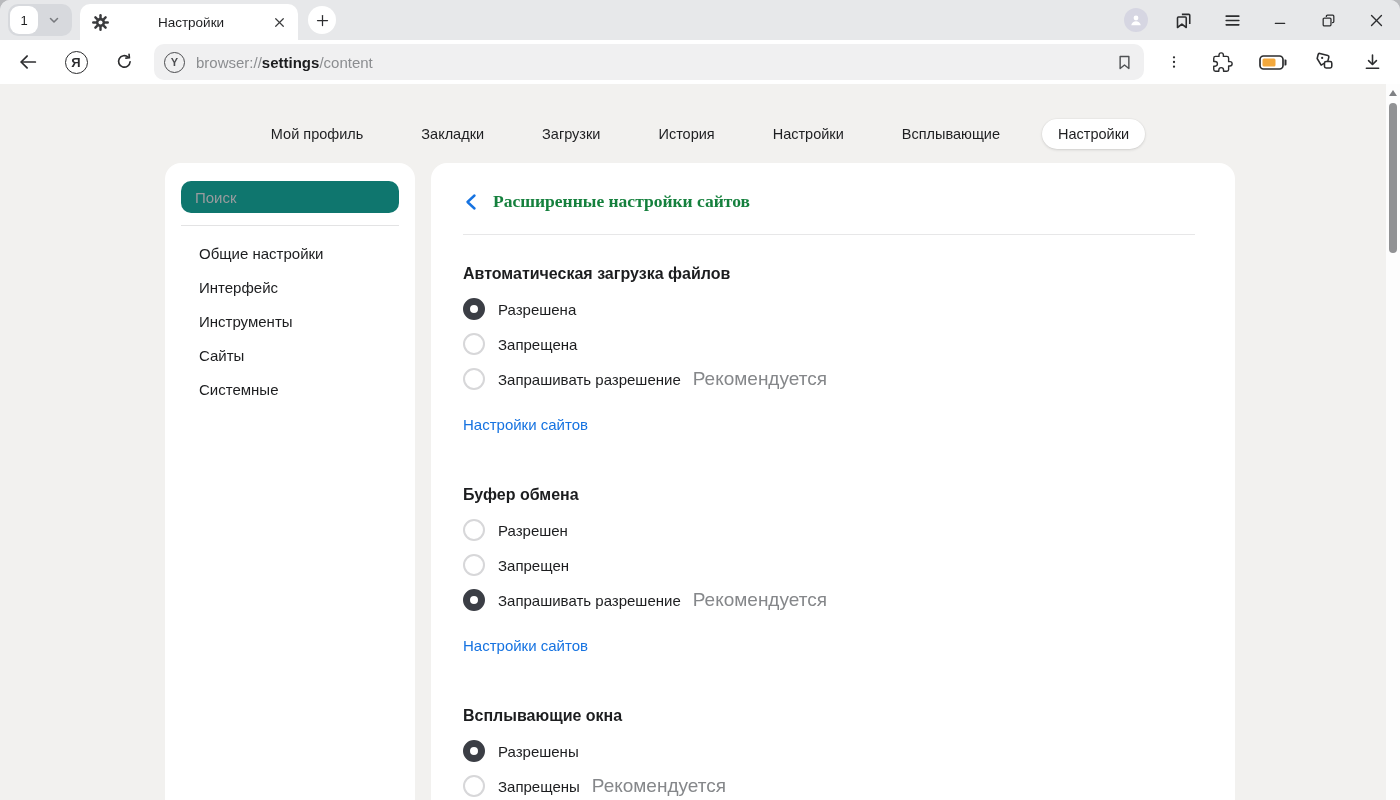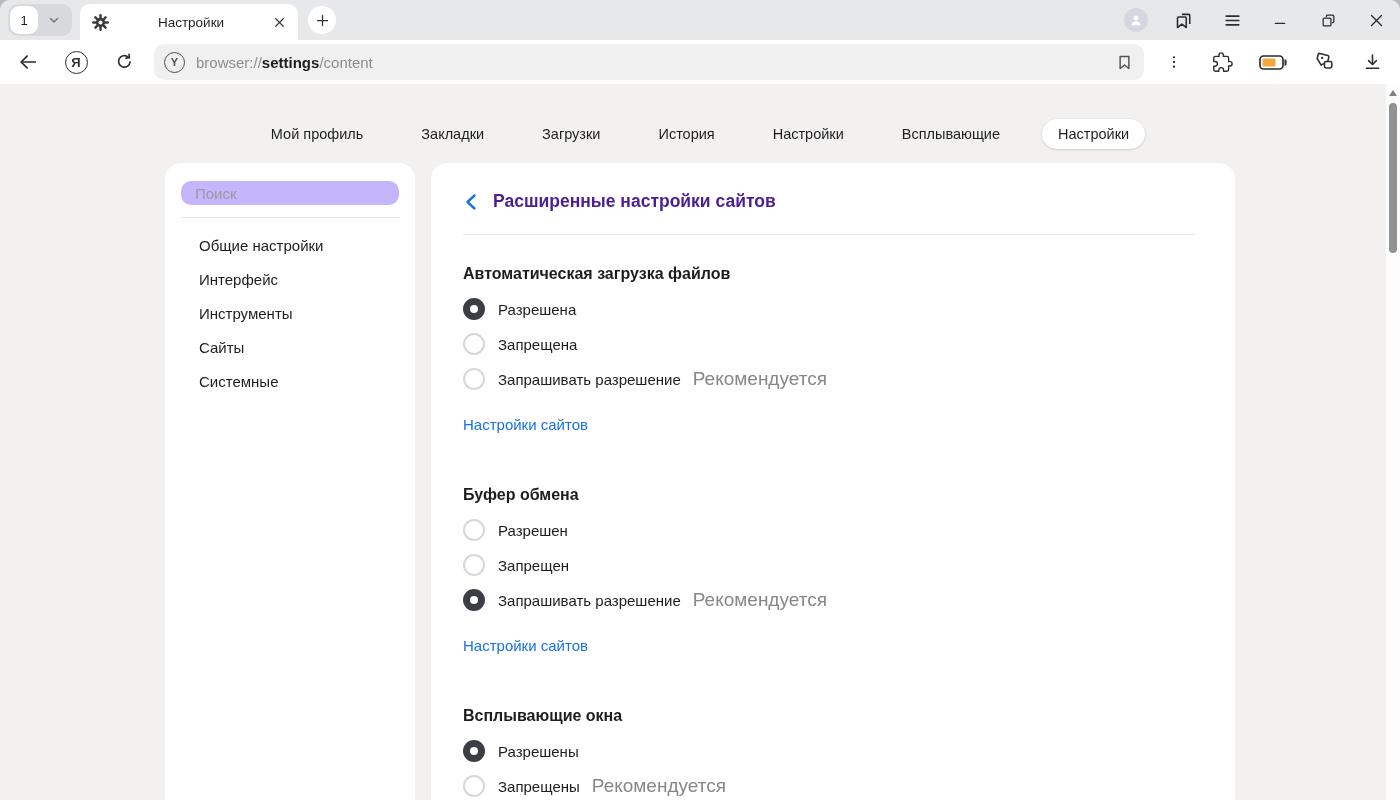--- a/index.html
+++ b/index.html
@@ -31,29 +31,29 @@
   .tb-right { display:flex; align-items:center; gap:24px; }
 
   
   .content { flex:1; background:#f2f1ef; position:relative; overflow:hidden; }
   .navtabs { display:flex; justify-content:center; align-items:flex-end; gap:26px; padding-top:33px; height:65px; }
   .navtab { font-size:14.5px; color:#1e1f21; padding:7px 16px; border-radius:17px; cursor:default; white-space:nowrap; }
   .navtab.active { background:#fff; box-shadow:0 1px 3px rgba(0,0,0,.13), 0 0 0 .5px rgba(0,0,0,.04); }
 
   .panels-row { width:1070px; margin:14px auto 0; display:flex; gap:16px; align-items:flex-start; }
   .sidebar { width:250px; background:#fff; border-radius:16px; padding:18px 16px; height:680px; flex:0 0 auto; }
-  .search-input { width:100%; height:24px; background:#c4b5fd; border:none; outline:none; border-radius:10px; padding:0 14px; font-size:15px; color:#1c1d1f; font-family:inherit; }
+  .search-input { width:100%; height:32px; background:#0f766e; border:none; outline:none; border-radius:10px; padding:0 14px; font-size:15px; color:#1c1d1f; font-family:inherit; }
   .search-input::placeholder { color:#999b9e; }
   .sb-divider { border-top:1px solid #e3e3e4; margin-top:12px; }
   .sb-list { margin-top:10px; }
   .sb-item { font-size:15px; color:#1c1d1f; padding:8.5px 0 8.5px 18px; cursor:default; }
 
   .mainpanel { flex:1; background:#fff; border-radius:16px; padding:28px 40px 0 32px; height:680px; }
   .mp-header { display:flex; align-items:center; gap:14px; }
-  .mp-title { font-size:17.5px; font-weight:700; color:#4c1d95; }
+  .mp-title { font-size:17.5px; font-weight:700; color:#15803d;font-family:Liberation Serif, serif; }
   .mp-divider { border-top:1px solid #e7e7e8; margin-top:22px; }
 
   .section { margin-top:30px; }
   .section + .section { margin-top:52px; }
   .sec-title { font-size:16px; font-weight:700; color:#1c1d1f; }
   .opts { margin-top:14px; }
   .opt-row { display:flex; align-items:center; height:24px; margin-bottom:11px; }
   .radio { width:22px; height:22px; border-radius:50%; border:2px solid #d7d7d9; background:#fff; flex:0 0 auto; }
   .radio.selected { border:7px solid #3b3e45; }
   .opt-label { font-size:15px; color:#1c1d1f; margin-left:13px; }

